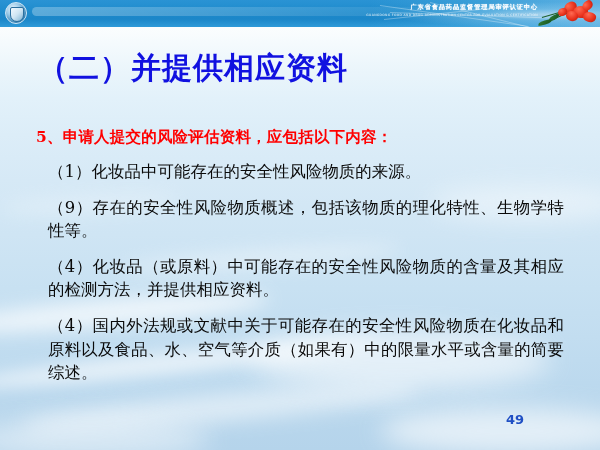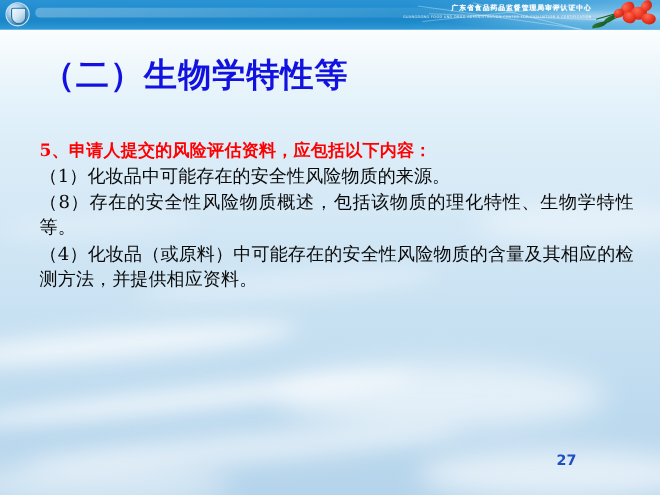--- a/index.html
+++ b/index.html
@@ -175,21 +175,21 @@
   }
 
   .para {
     font-family: "DejaVu Serif", "Liberation Serif", serif;
     font-size: 16.4px;
     color: #0a0a0a;
     line-height: 23.6px;
     text-align: justify;
     text-justify: inter-ideograph;
     letter-spacing: .1px;
-    margin: 0;
+    margin: 12px;
   }
 
   #page-number {
     position: absolute;
     left: 506px; top: 412px;
     font-family: "DejaVu Sans", "Liberation Sans", sans-serif;
     font-size: 13px;
     font-weight: bold;
     color: #1f4fc4;
   }
@@ -234,25 +234,26 @@
       <div class="leaf" style="left:2px;  top:20px; width:14px; height:5px;  transform:rotate(-8deg);"></div>
       <div class="petal" style="left:28px; top:2px;  width:13px; height:11px; transform:rotate(-18deg);"></div>
       <div class="petal" style="left:37px; top:6px;  width:15px; height:12px; transform:rotate(12deg);"></div>
       <div class="petal" style="left:30px; top:11px; width:12px; height:10px; transform:rotate(30deg);"></div>
       <div class="petal" style="left:46px; top:1px;  width:11px; height:9px;  transform:rotate(-30deg);"></div>
       <div class="petal" style="left:47px; top:12px; width:13px; height:10px; transform:rotate(22deg);"></div>
       <div class="petal" style="left:22px; top:8px;  width:9px;  height:8px;  transform:rotate(-5deg);"></div>
     </div>
   </div>
 
-  <div id="title">（二）生物学特性等</div>
+  <div id="title">（二）并提供相应资料</div>
 
   <div id="body-block">
     <div id="red-heading">5、申请人提交的风险评估资料，应包括以下内容：</div>
 
     <p class="para">（1）化妆品中可能存在的安全性风险物质的来源。</p>
-    <p class="para">（8）存在的安全性风险物质概述，包括该物质的理化特性、生物学特性等。</p>
+    <p class="para">（9）存在的安全性风险物质概述，包括该物质的理化特性、生物学特性等。</p>
     <p class="para">（4）化妆品（或原料）中可能存在的安全性风险物质的含量及其相应的检测方法，并提供相应资料。</p>
+    <p class="para">（4）国内外法规或文献中关于可能存在的安全性风险物质在化妆品和原料以及食品、水、空气等介质（如果有）中的限量水平或含量的简要综述。</p>
   </div>
 
-  <div id="page-number">27</div>
+  <div id="page-number">49</div>
 
 </div>
 
 </body></html>

